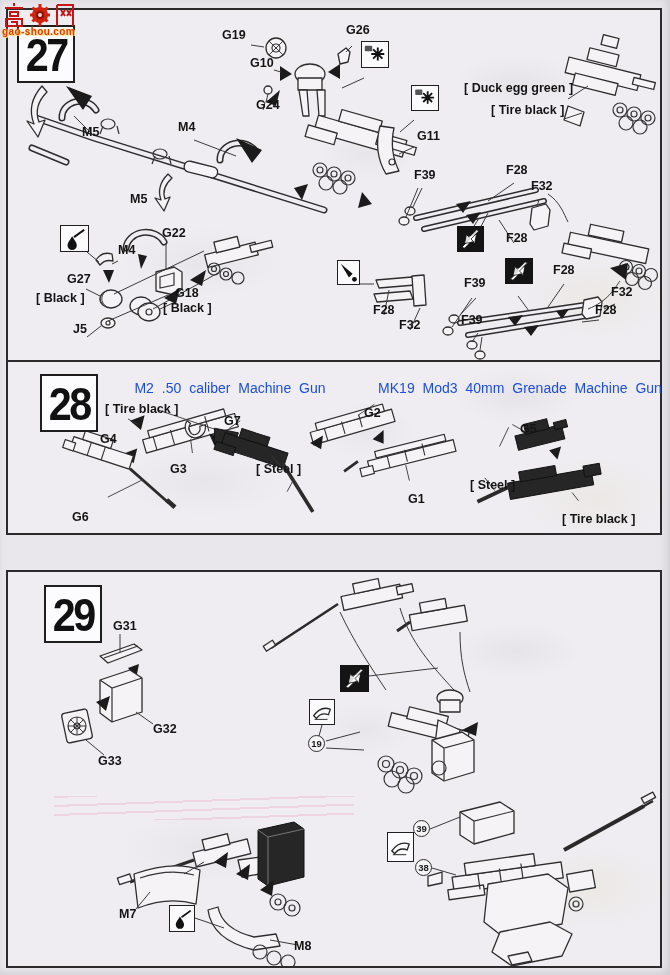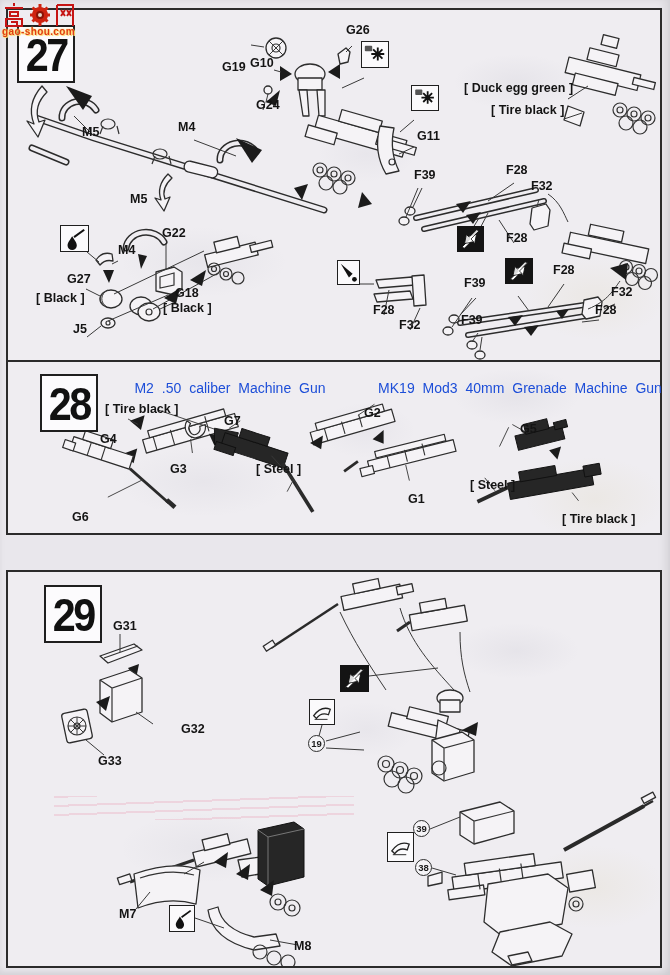--- a/index.html
+++ b/index.html
@@ -307,21 +307,21 @@
     </div>
     <div class="iconbox dark" style="left:497px;top:248px;width:28px;height:26px;">
       <svg viewBox="0 0 27 26">
           <g fill="#fff">
             <path d="M4,22 L13,13 l-3,-3 10,-2 -2,10 -3,-3 -8,8 z"></path>
             <path d="M23,4 L14,13 l3,3 -10,2 2,-10 3,3 8,-8 z" opacity=".85"></path>
           </g>
         </svg>
     </div>
 
-    <span class="plbl" style="left:214px;top:18px;margin-top:32px;">G19</span>
+    <span class="plbl" style="left:214px;top:18px;">G19</span>
     <span class="plbl" style="left:338px;top:13px;">G26</span>
     <span class="plbl" style="left:242px;top:46px;">G10</span>
     <span class="plbl" style="left:248px;top:88px;">G24</span>
     <span class="plbl" style="left:409px;top:119px;">G11</span>
     <span class="plbl" style="left:74px;top:115px;">M5</span>
     <span class="plbl" style="left:170px;top:110px;">M4</span>
     <span class="plbl" style="left:122px;top:182px;">M5</span>
     <span class="plbl" style="left:154px;top:216px;">G22</span>
     <span class="plbl" style="left:110px;top:233px;">M4</span>
     <span class="plbl" style="left:59px;top:262px;">G27</span>
@@ -584,19 +584,19 @@
       <span>19</span>
     </div>
     <div class="circnum" style="left:405px;top:248px;">
       <span>39</span>
     </div>
     <div class="circnum" style="left:407px;top:287px;">
       <span>38</span>
     </div>
 
     <span class="plbl" style="left:105px;top:47px;">G31</span>
-    <span class="plbl" style="left:145px;top:150px;margin-left:28px;">G32</span>
+    <span class="plbl" style="left:145px;top:150px;">G32</span>
     <span class="plbl" style="left:90px;top:182px;">G33</span>
     <span class="plbl" style="left:111px;top:335px;">M7</span>
     <span class="plbl" style="left:286px;top:367px;">M8</span>
   </div>
 
 </div>
 
 </body></html>

